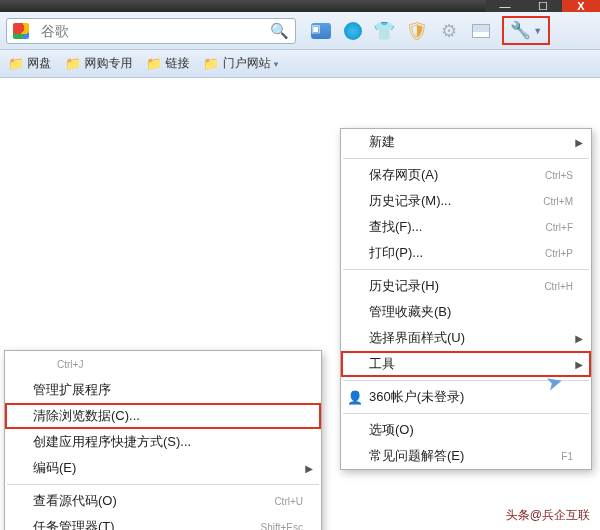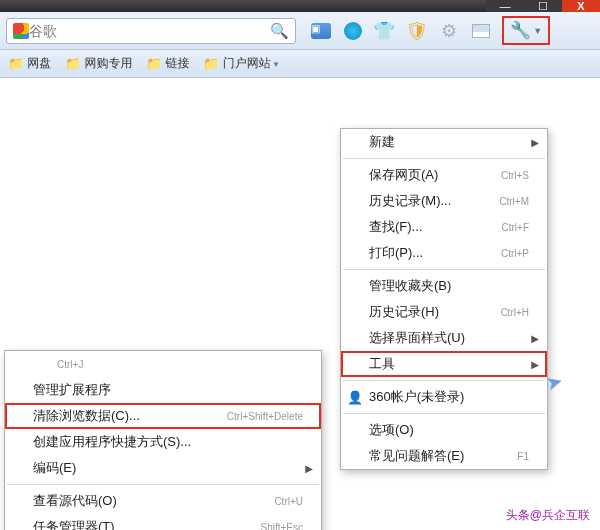--- a/index.html
+++ b/index.html
@@ -5,21 +5,21 @@
 * { margin: 0; padding: 0; box-sizing: border-box; font-family: "Microsoft YaHei", Arial, sans-serif; }
 body { width: 600px; height: 530px; overflow: hidden; background: #fff; position: relative; }
 
 .titlebar { height: 12px; background: linear-gradient(#4a4a4a,#2a2a2a); display:flex; justify-content:flex-end; }
 .titlebar .btn { width:38px; height:20px; display:flex; align-items:center; justify-content:center; margin-top:-4px; color:#fff; font-size:11px; }
 .btn-min { background:#3a3a3a; }
 .btn-max { background:#3a3a3a; }
 .btn-close { background:#d9391f; font-size:14px; font-weight:bold; }
 
 .toolbar { height: 38px; background: linear-gradient(#eef3fa,#dbe7f5); display:flex; align-items:center; padding:0 6px; gap:6px; border-bottom:1px solid #b8c8da; position:relative; }
-.addrbox { flex:0 0 290px; height:26px; background:#fff; border:1px solid #9fb3c8; border-radius:3px; display:flex; align-items:center; padding:0 6px; gap:0; }
+.addrbox { flex:0 0 290px; height:26px; background:#fff; border:1px solid #9fb3c8; border-radius:3px; display:flex; align-items:center; padding:0 6px; gap:12px; }
 .addrbox .glogo { width:16px; height:16px; display:inline-block; position:relative; }
 .glogo::before { content:""; position:absolute; inset:0; background:
   radial-gradient(circle at 30% 30%, #e94335 40%, transparent 41%),
   radial-gradient(circle at 70% 30%, #fbbc05 40%, transparent 41%),
   radial-gradient(circle at 30% 70%, #34a853 40%, transparent 41%),
   radial-gradient(circle at 70% 70%, #4285f4 40%, transparent 41%);
   border-radius:2px;}
 .addrbox input { border:0; outline:0; flex:1; font-size:14px; color:#777; }
 .search-icon { color:#5b7aa0; font-size:15px; margin-left:2px; }
 
@@ -51,26 +51,26 @@
 
 .menu { position:absolute; background:#fff; border:1px solid #b0b0b0; box-shadow:2px 3px 8px rgba(0,0,0,.25); font-size:13px; }
 .mitem { display:flex; align-items:center; height:26px; padding:0 18px 0 28px; position:relative; white-space:nowrap; }
 .mitem .lbl { flex:1; color:#222; }
 .mitem .sc { color:#999; font-size:10px; margin-left:24px; }
 .mitem .arrow { position:absolute; right:8px; color:#555; font-size:10px; }
 .mitem .micon { position:absolute; left:6px; width:16px; text-align:center; font-size:13px; color:#777; }
 .msep { height:1px; background:#d8d8d8; margin:3px 2px; }
 .mitem.hl { outline:2px solid #e03020; outline-offset:-2px; }
 
-.main-menu { top:50px; left:340px; width:208px; }
+.main-menu { top:50px; left:340px; width:252px; }
 .sub-menu { top:272px; left:4px; width:318px; }
 
 .cursor { position:absolute; top:292px; left:546px; font-size:20px; color:#6aa0e0; transform:rotate(-15deg); }
 
-.watermark { position:absolute; bottom:6px; right:10px; font-size:12px; color:#a21caf; }
+.watermark { position:absolute; bottom:6px; right:10px; font-size:12px; color:#7f1d1d; }
 </style>
 </head>
 <body>
 
 <div class="titlebar">
   <div class="btn btn-min">—</div>
   <div class="btn btn-max">☐</div>
   <div class="btn btn-close">X</div>
 </div>
 
@@ -139,27 +139,27 @@
       <div class="mitem">
         <span class="lbl">查找(F)...</span>
         <span class="sc">Ctrl+F</span>
       </div>
       <div class="mitem">
         <span class="lbl">打印(P)...</span>
         <span class="sc">Ctrl+P</span>
       </div>
       <div class="msep"></div>
       <div class="mitem">
-        <span class="lbl">管理收藏夹(B)</span>
-      </div>
-      <div class="mitem">
         <span class="lbl">历史记录(H)</span>
         <span class="sc">Ctrl+H</span>
       </div>
       <div class="mitem">
+        <span class="lbl">管理收藏夹(B)</span>
+      </div>
+      <div class="mitem">
         <span class="lbl">选择界面样式(U)</span>
         <span class="arrow">▶</span>
       </div>
       <div class="mitem hl">
         <span class="lbl">工具</span>
         <span class="arrow">▶</span>
       </div>
       <div class="msep"></div>
       <div class="mitem">
         <span class="micon">👤</span>
@@ -176,21 +176,20 @@
     </div>
   <div class="menu sub-menu" id="subMenu">
       <div class="mitem">
         <span class="sc">Ctrl+J</span>
       </div>
       <div class="mitem">
         <span class="lbl">管理扩展程序</span>
       </div>
       <div class="mitem hl">
         <span class="lbl">清除浏览数据(C)...</span>
-        <span class="sc">Ctrl+Shift+Delete</span>
       </div>
       <div class="mitem">
         <span class="lbl">创建应用程序快捷方式(S)...</span>
       </div>
       <div class="mitem">
         <span class="lbl">编码(E)</span>
         <span class="arrow">▶</span>
       </div>
       <div class="msep"></div>
       <div class="mitem">

